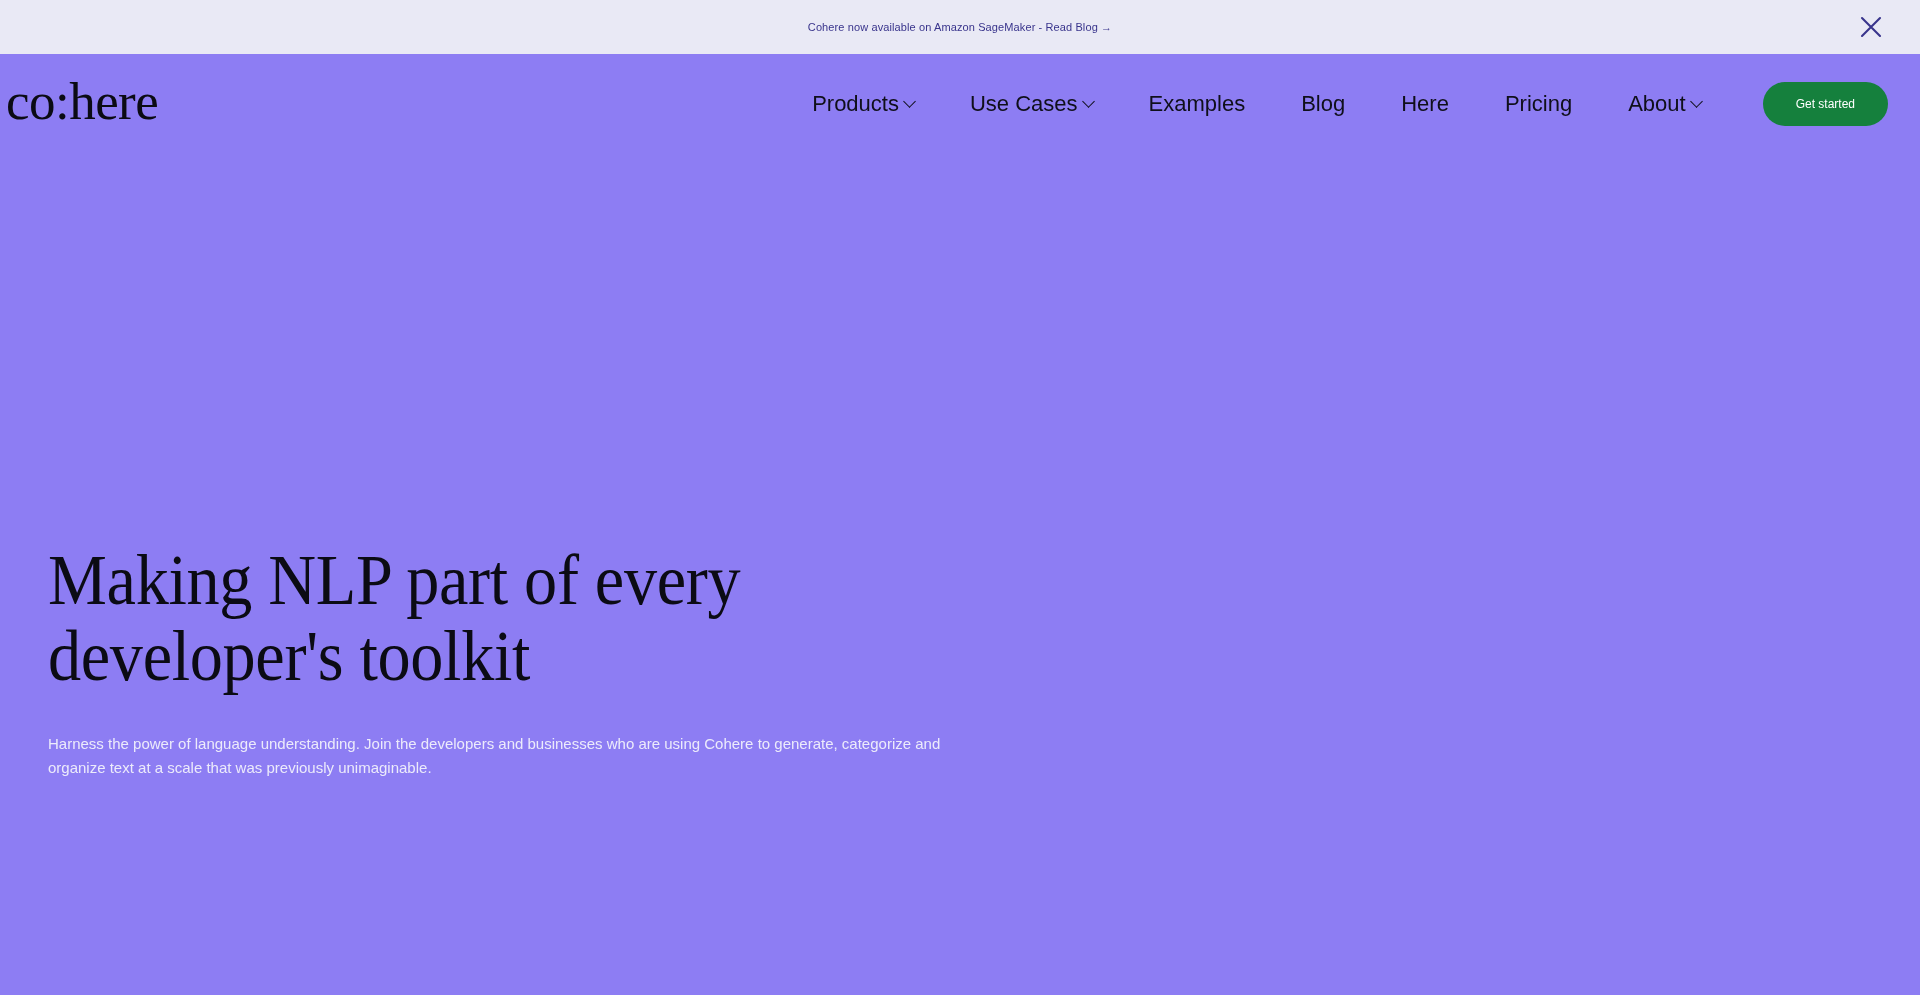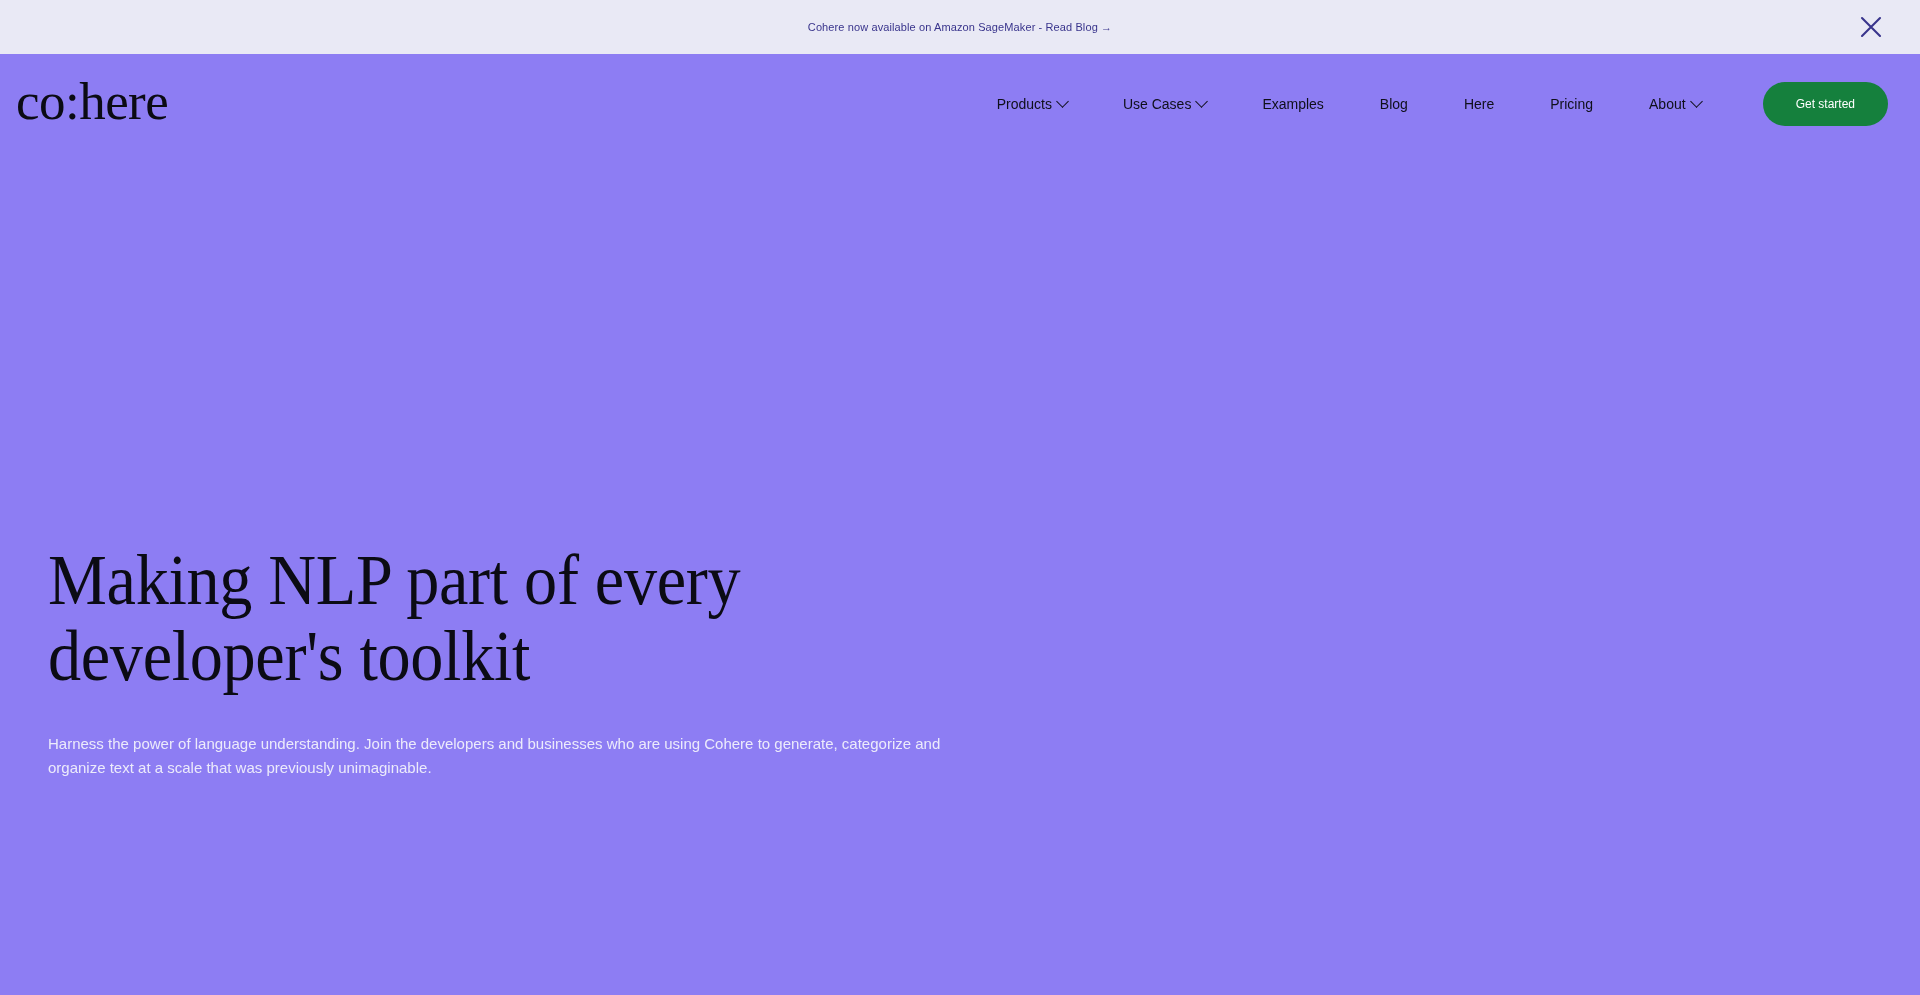--- a/index.html
+++ b/index.html
@@ -57,21 +57,21 @@
 
   
   .header {
     position: absolute;
     top: 0;
     left: 0;
     right: 0;
     height: 100px;
     display: flex;
     align-items: center;
-    padding: 0 32px 0 16px;
+    padding: 0 32px 0 6px;
   }
   .logo {
     font-family: "Liberation Serif", serif;
     font-size: 53px;
     line-height: 1;
     color: #0b0b14;
     letter-spacing: -0.01em;
     cursor: pointer;
     user-select: none;
     padding-bottom: 6px;
@@ -79,21 +79,21 @@
   .nav {
     margin-left: auto;
     display: flex;
     align-items: center;
     gap: 0;
   }
   .nav-item {
     display: flex;
     align-items: center;
     gap: 6px;
-    font-size: 14px;
+    font-size: 22px;
     color: #0f0f1a;
     padding: 10px 28px;
     cursor: pointer;
     white-space: nowrap;
   }
   .chev {
     display: inline-block;
     width: 9px;
     height: 9px;
     border-right: 1.6px solid #0f0f1a;

